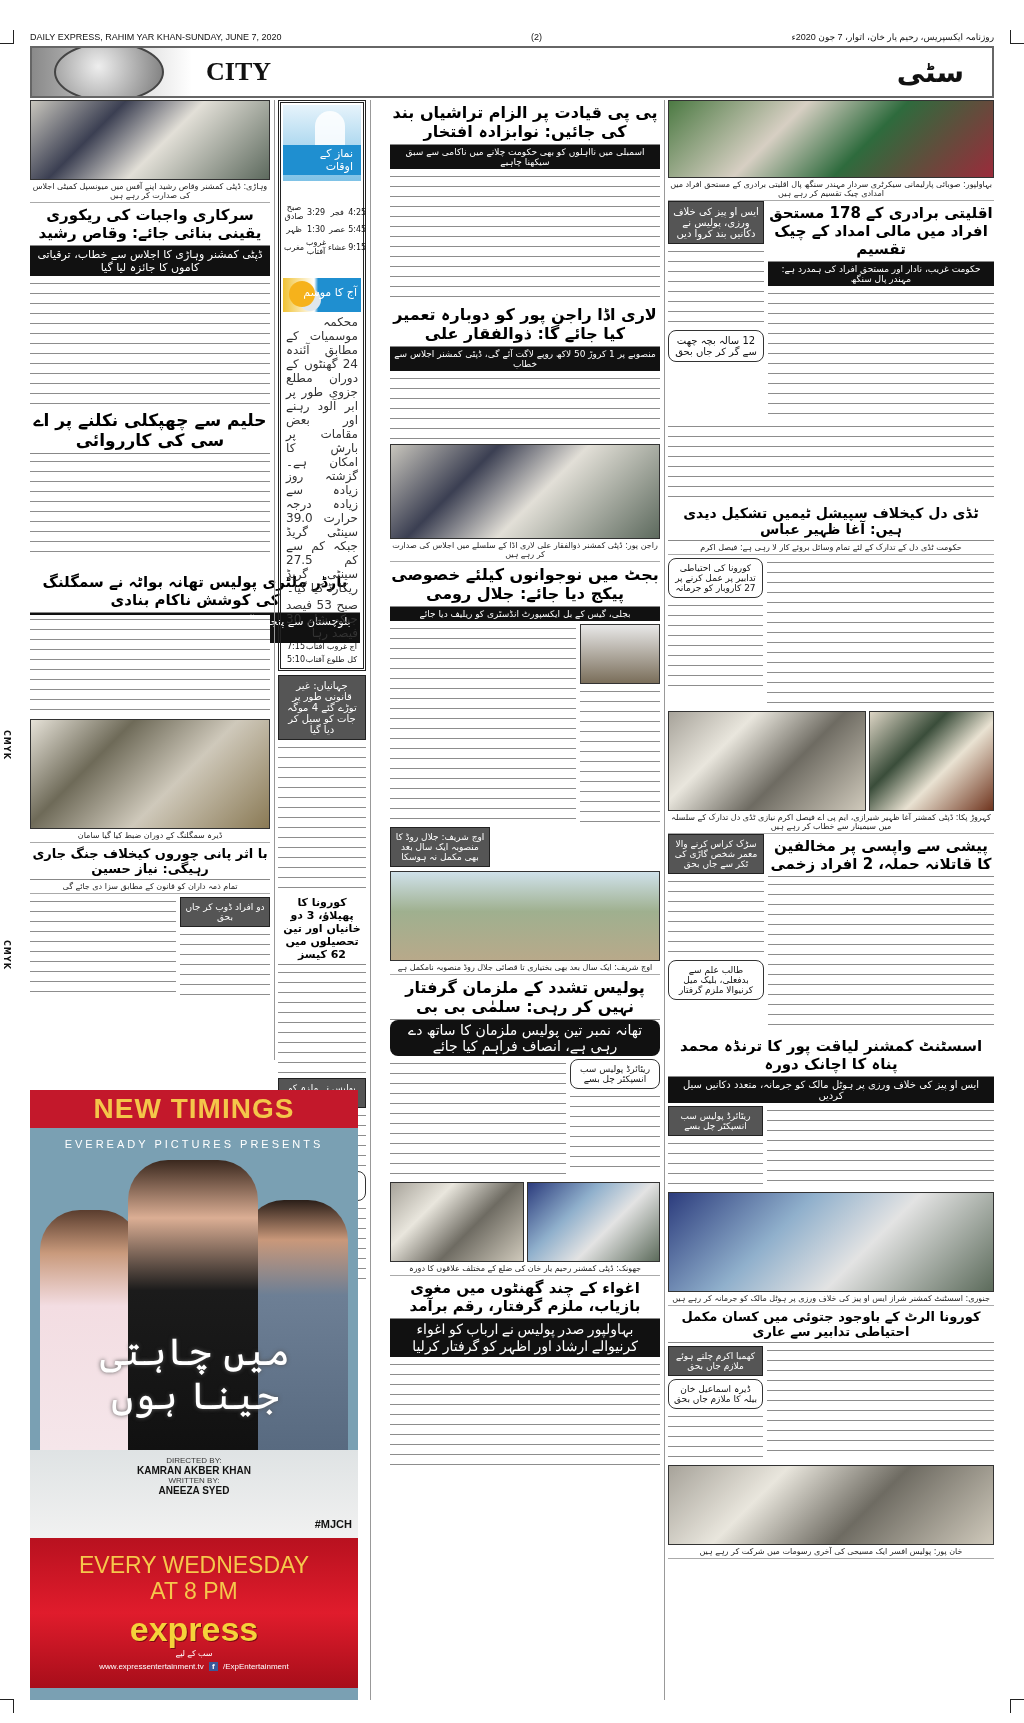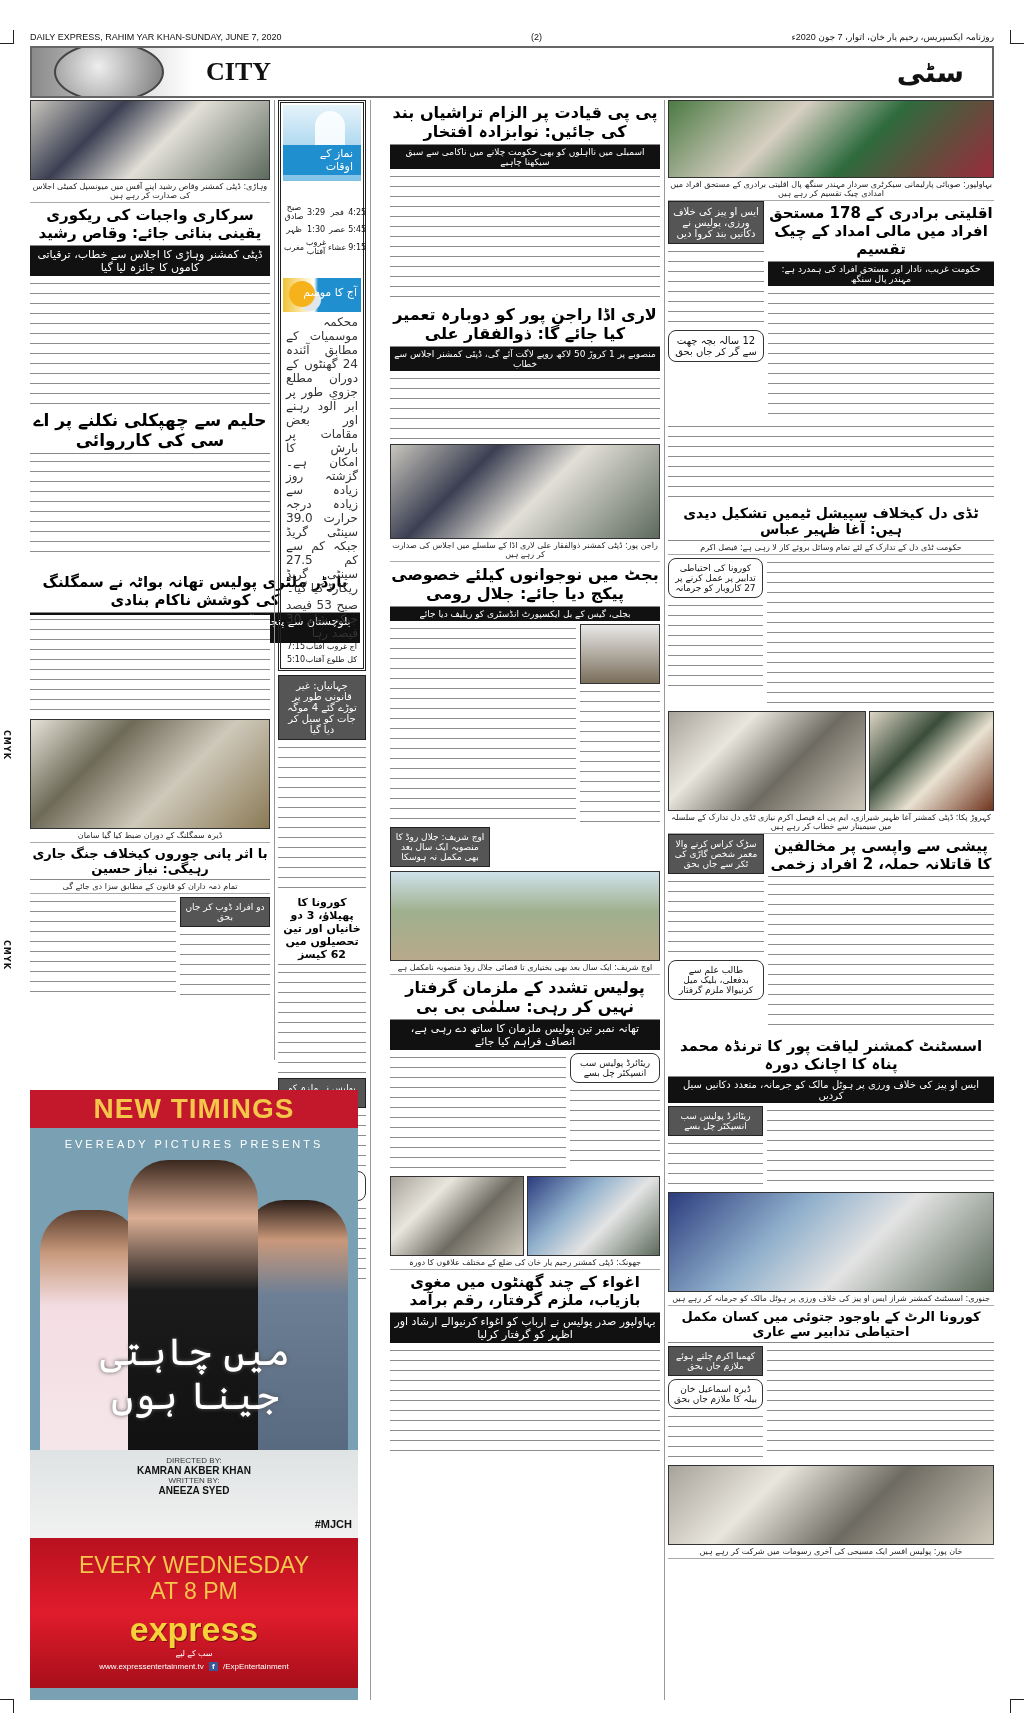--- a/index.html
+++ b/index.html
@@ -184,35 +184,35 @@
         <div class="filler" style="height:200px;flex:1;"></div>
         <div style="width:80px;">
           <div class="photo" style="height:60px;background:linear-gradient(180deg,#e8e8e8,#7a6e5a);"></div>
           <div class="filler" style="height:136px;margin-top:3px;"></div>
         </div>
       </div>
       <div class="box-gray" style="font-size:9px;margin-top:3px;width:100px;">اوچ شریف: جلال روڈ کا منصوبہ ایک سال بعد بھی مکمل نہ ہوسکا</div>
       <div class="photo field" style="height:90px;margin-top:4px;"></div>
       <div class="caption">اوچ شریف: ایک سال بعد بھی بختیاری تا قصائی جلال روڈ منصوبہ نامکمل ہے</div>
       <div class="headline" style="font-size:16px;padding:3px 0;">پولیس تشدد کے ملزمان گرفتار نہیں کر رہی: سلمٰی بی بی</div>
-      <div class="subhead-dark" style="font-size:11px;">تھانہ نمبر تین پولیس ملزمان کا ساتھ دے رہی ہے، انصاف فراہم کیا جائے</div>
+      <div class="subhead-dark" style="font-size:14px;border-radius:8px;">تھانہ نمبر تین پولیس ملزمان کا ساتھ دے رہی ہے، انصاف فراہم کیا جائے</div>
       <div style="display:flex;gap:4px;margin-top:3px;">
         <div class="filler" style="height:120px;flex:1;"></div>
         <div style="width:90px;">
           <div class="box-round" style="font-size:9px;">ریٹائرڈ پولیس سب انسپکٹر چل بسے</div>
           <div class="filler" style="height:80px;margin-top:3px;"></div>
         </div>
       </div>
       <div style="display:flex;gap:3px;margin-top:3px;">
         <div class="photo crowd" style="height:80px;flex:1;"></div>
         <div class="photo blue" style="height:80px;flex:1;"></div>
       </div>
       <div class="caption">جھونک: ڈپٹی کمشنر رحیم یار خان کی ضلع کے مختلف علاقوں کا دورہ</div>
       <div class="headline" style="font-size:15px;padding:3px 0;">اغواء کے چند گھنٹوں میں مغوی بازیاب، ملزم گرفتار، رقم برآمد</div>
-      <div class="subhead-dark" style="font-size:11px;">بہاولپور صدر پولیس نے ارباب کو اغواء کرنیوالے ارشاد اور اظہر کو گرفتار کرلیا</div>
+      <div class="subhead-dark" style="font-size:14px;font-family:Liberation Serif, serif;">بہاولپور صدر پولیس نے ارباب کو اغواء کرنیوالے ارشاد اور اظہر کو گرفتار کرلیا</div>
       <div class="filler" style="height:110px;margin-top:3px;"></div>
     </div>
 
     <div class="vline" style="left:634px;height:1600px;"></div>
 
     <div class="col" style="left:638px;width:326px;">
       <div class="photo green" style="height:78px;"></div>
       <div class="caption">بہاولپور: صوبائی پارلیمانی سیکرٹری سردار مہندر سنگھ پال اقلیتی برادری کے مستحق افراد میں امدادی چیک تقسیم کر رہے ہیں</div>
       <div style="display:flex;gap:4px;flex-direction:row-reverse;">
         <div style="width:226px;">

